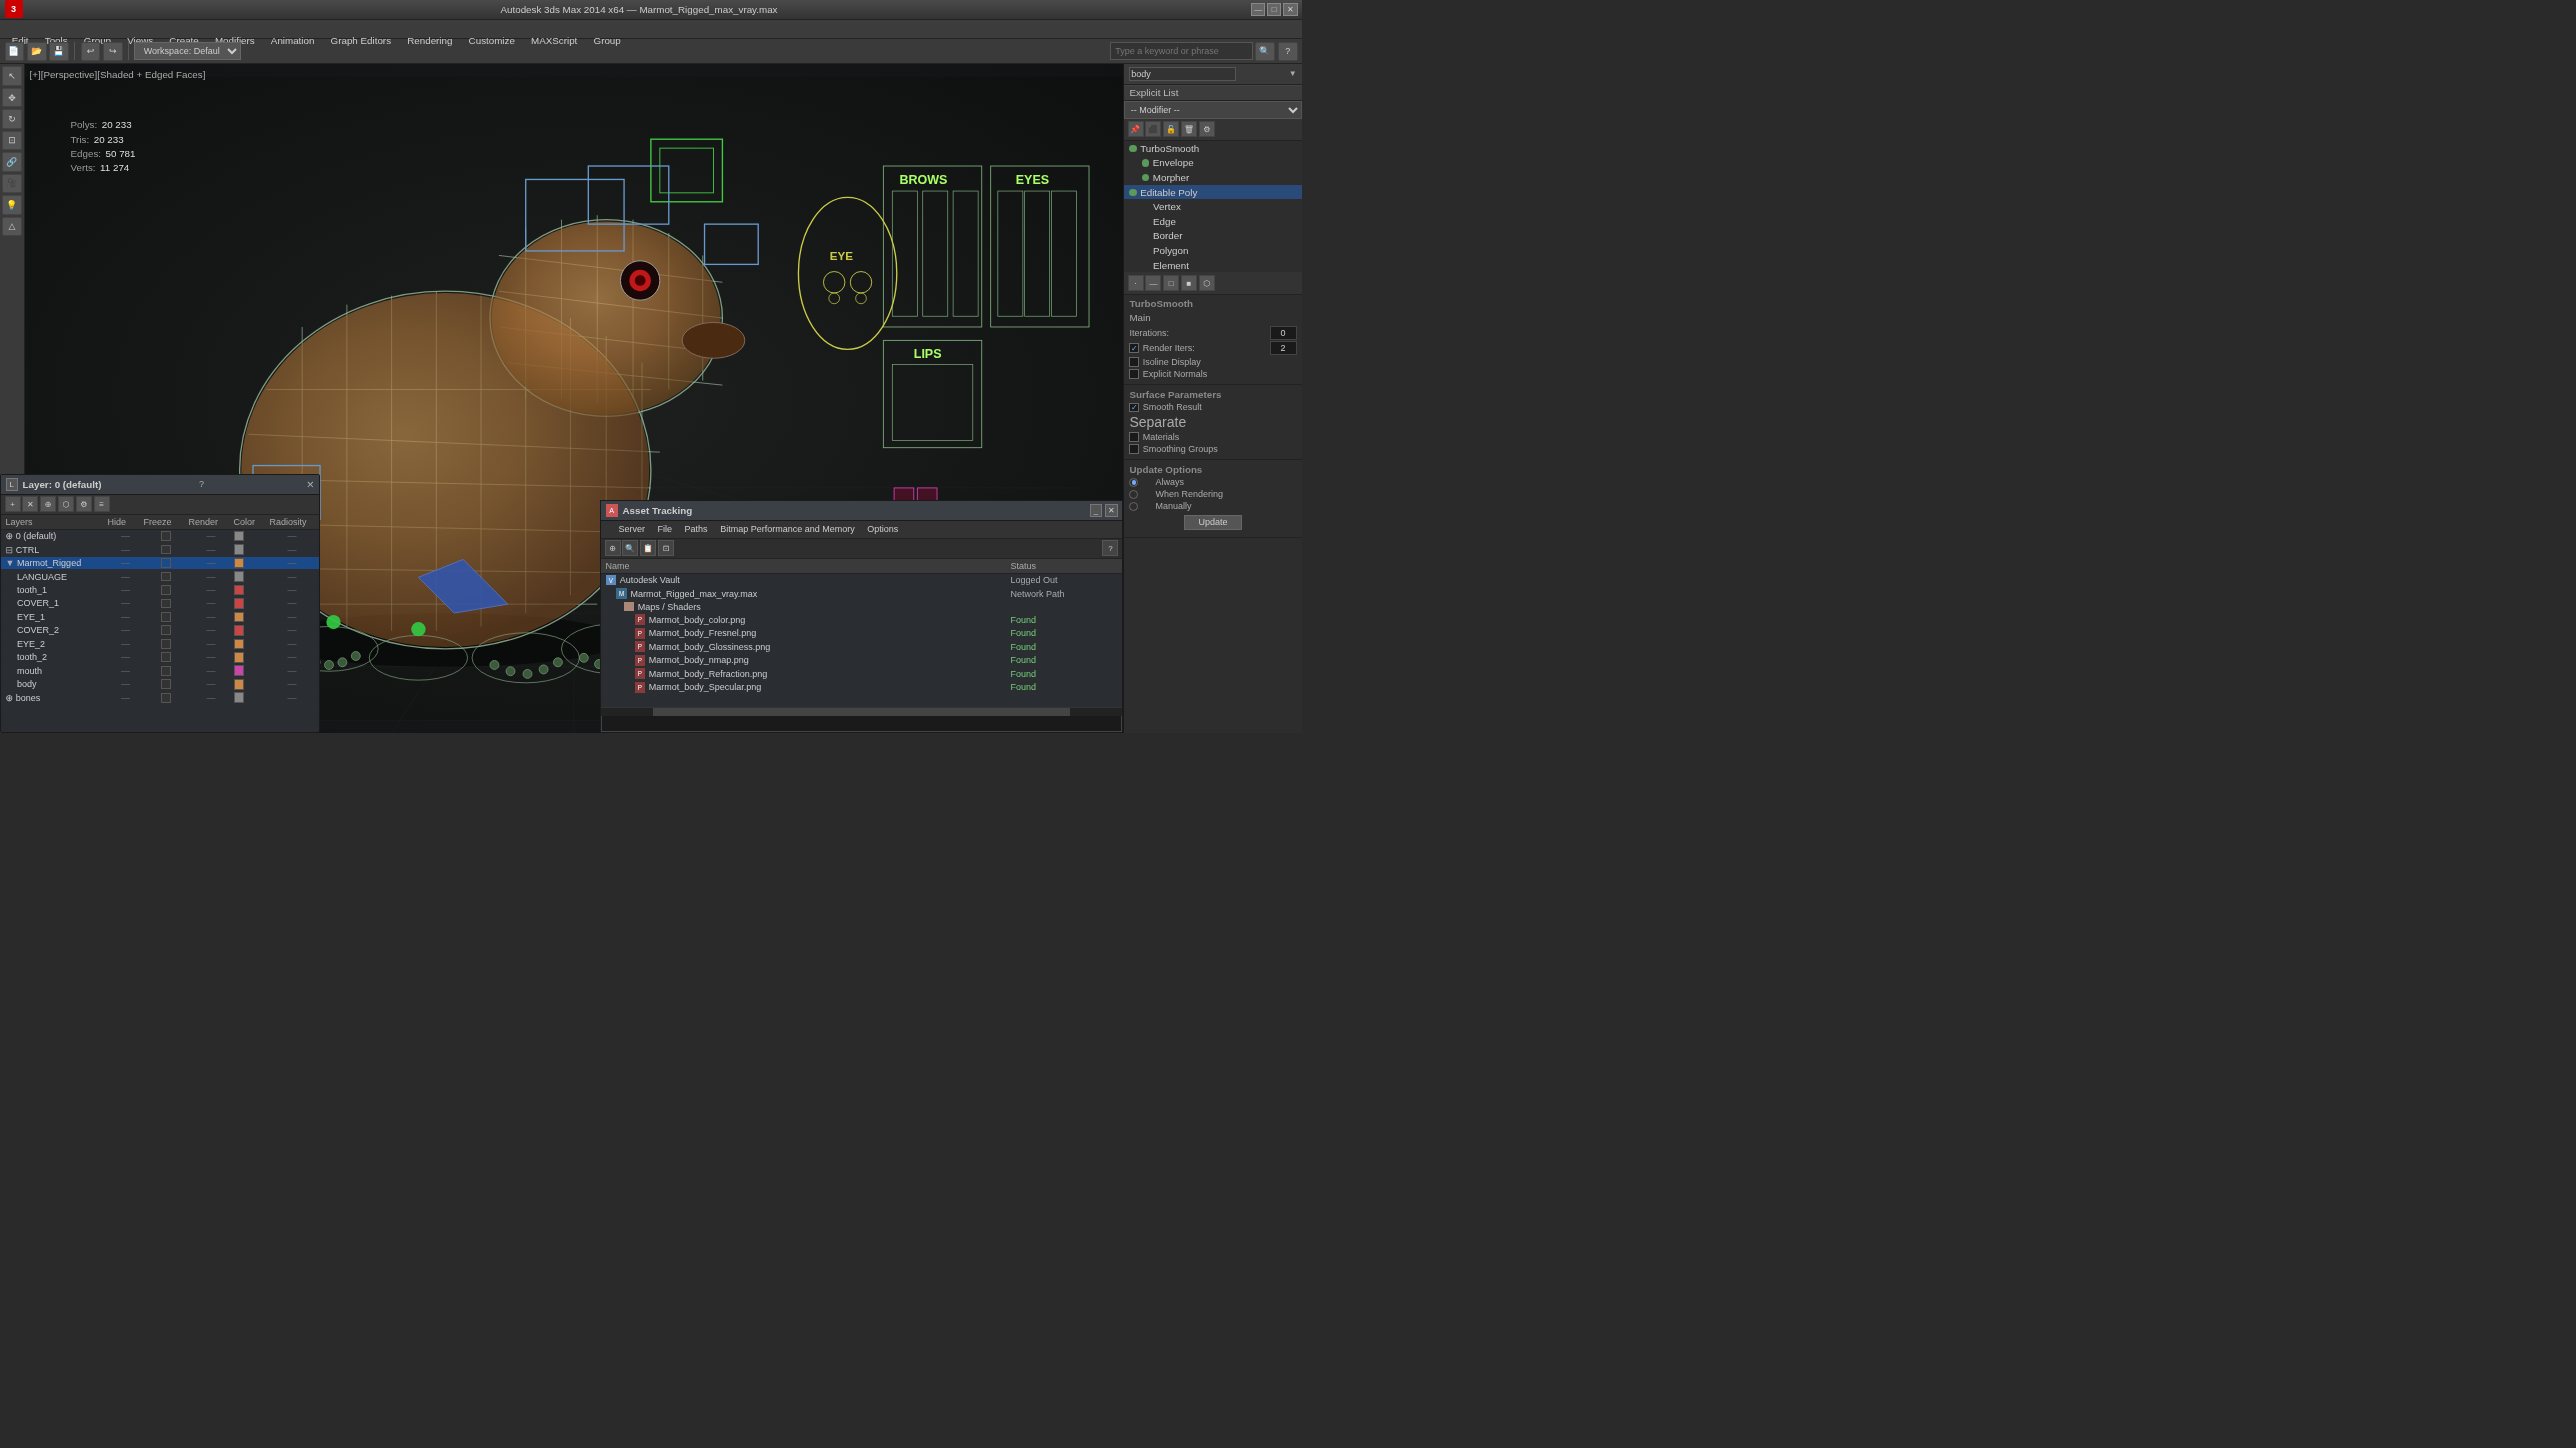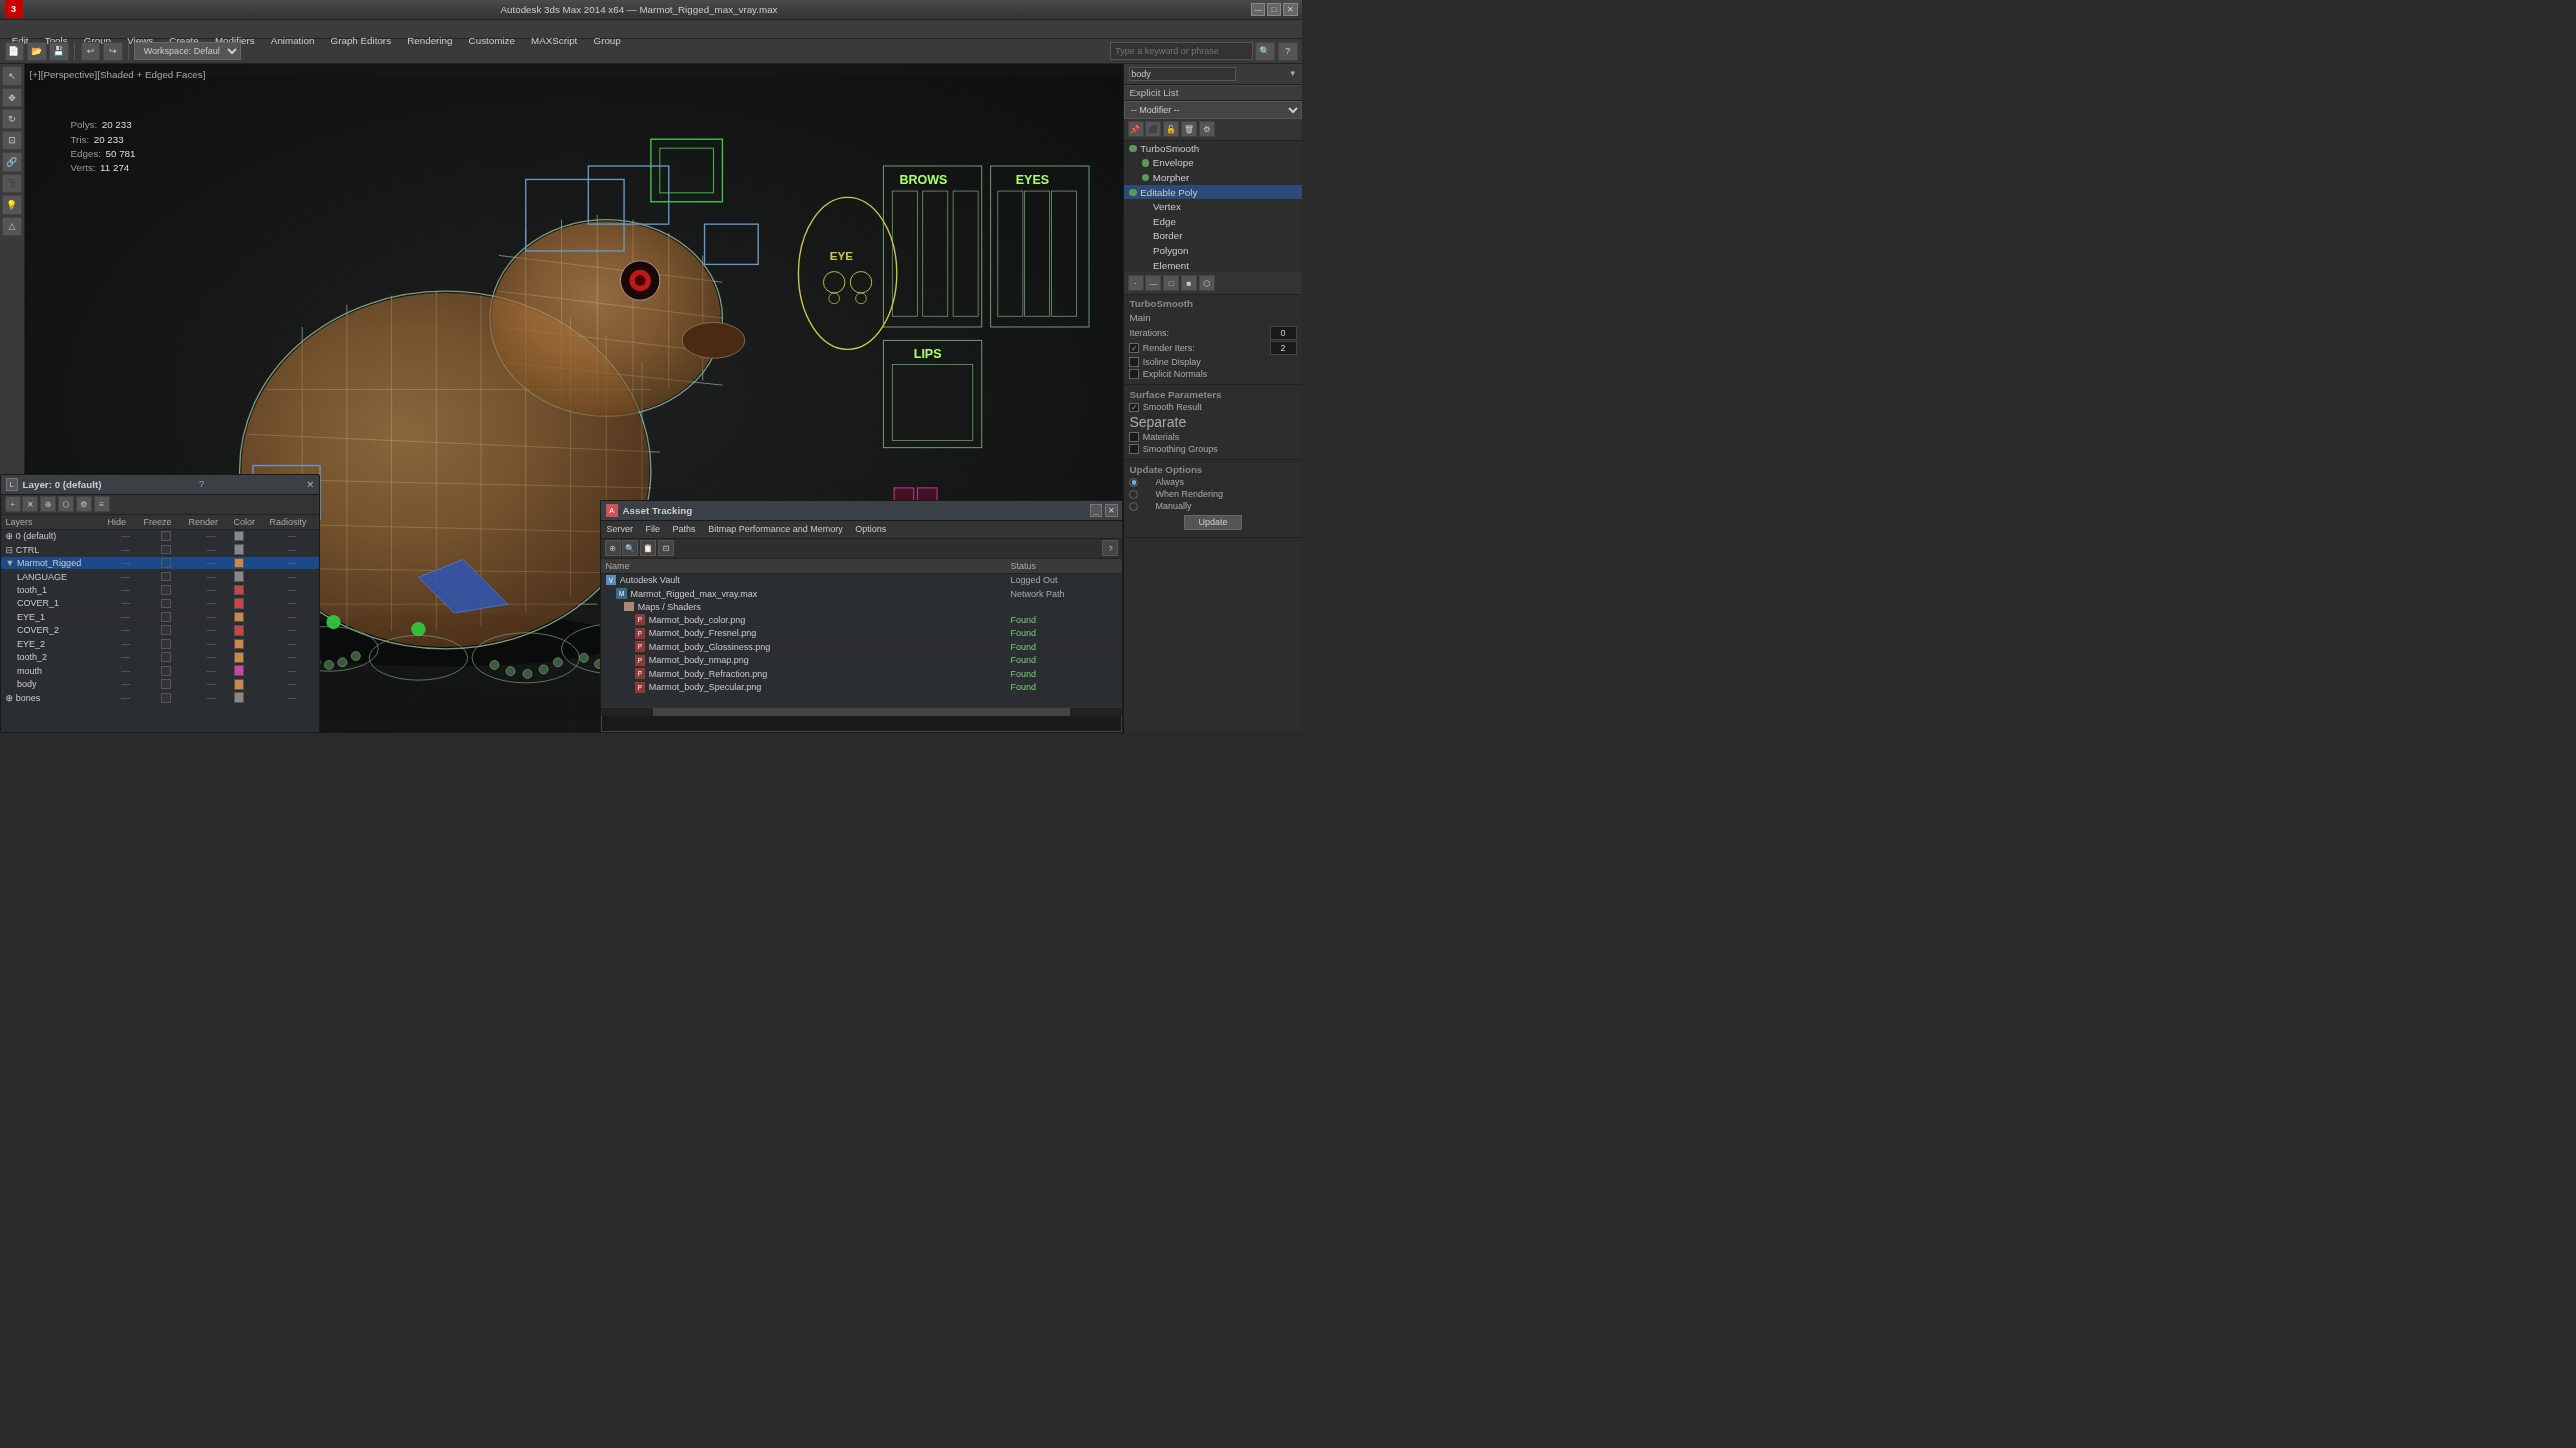--- a/index.html
+++ b/index.html
@@ -454,21 +454,21 @@
       display: flex;
       align-items: center;
       padding: 0 4.5px;
       border-bottom: 0.9px solid #1a1a1a;
       gap: 4.5px;
     }
     .ap-title { font-size: 9.8px; color: #ccc; font-weight: bold; }
     .ap-menubar {
       display: flex;
       align-items: center;
-      padding: 0 0;
+      padding: 0 12px;
       gap: 1.8px;
       background: #333;
       border-bottom: 0.9px solid #222;
       height: 18px;
     }
     .ap-menu-item {
       font-size: 9px;
       color: #ccc;
       padding: 0 5.4px;
       cursor: pointer;

